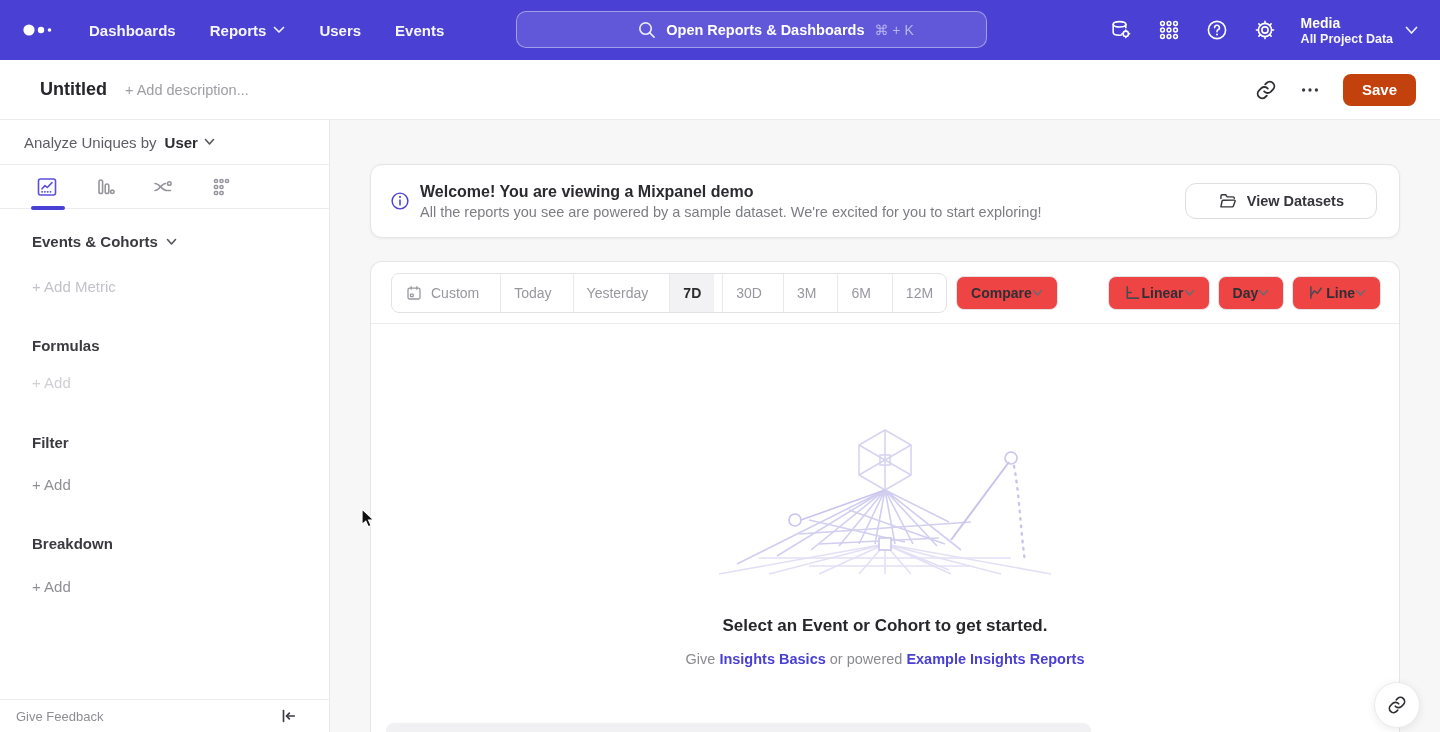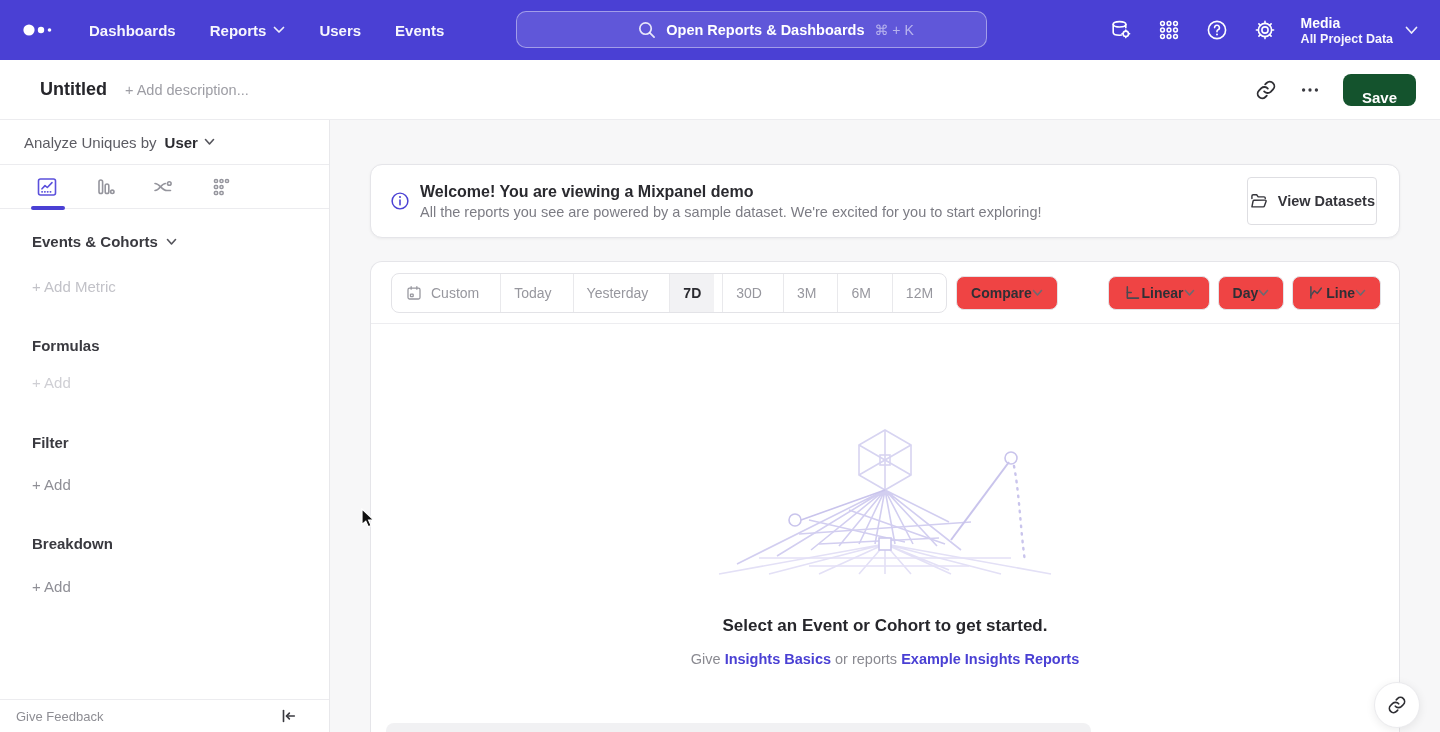--- a/index.html
+++ b/index.html
@@ -27,22 +27,22 @@
   .project .name { color:#fff; font-size:14px; font-weight:700; line-height:1.3; }
   .project .sub { color:rgba(255,255,255,.95); font-size:12.5px; font-weight:700; }
 
   
   .report-header { position:absolute; left:0; top:60px; width:1440px; height:60px;
     background:#FFFFFF; display:flex; align-items:center; border-bottom:1px solid #ECECEF; }
   .report-title { margin-left:40px; font-size:18px; font-weight:700; color:#26262B; }
   .report-desc { margin-left:18px; font-size:14.5px; color:#9D9DA4; cursor:text; }
   .header-right { margin-left:auto; display:flex; align-items:center; gap:22px;
     padding-right:24px; }
-  .save-btn { background:#14532d; color:#FFFFFF; font-size:15px; font-weight:700;
-    border:none; border-radius:8px; padding:15px 19px; height:32px; cursor:default; }
+  .save-btn { background:#c2410c; color:#FFFFFF; font-size:15px; font-weight:700;
+    border:none; border-radius:8px; padding:7px 19px; height:32px; cursor:default; }
 
   
   .sidebar { position:absolute; left:0; top:120px; width:330px; height:612px;
     background:#FFFFFF; border-right:1px solid #E8E8EB; }
   .analyze-row { height:45px; display:flex; align-items:center; padding-left:24px;
     gap:8px; border-bottom:1px solid #ECECEF; }
   .analyze-label { font-size:15px; color:#5C5C63; }
   .analyze-value { font-size:15px; color:#2C2C31; font-weight:700; display:flex;
     align-items:center; gap:6px; cursor:pointer; }
   .tabs-row { height:44px; display:flex; align-items:center; padding-left:30px;
@@ -68,22 +68,22 @@
     background:#F7F7F8; }
   .banner { position:absolute; left:40px; top:44px; width:1030px; height:74px;
     background:#fff; border:1px solid #E5E5E9; border-radius:12px;
     box-shadow:0 1px 3px rgba(0,0,0,.05); display:flex; align-items:center;
     padding:0 22px 0 18px; }
   .banner-icon { width:22px; height:22px; margin-right:9px; flex:none; }
   .banner-text { display:flex; flex-direction:column; gap:3px; }
   .banner-title { font-size:16px; font-weight:700; color:#2A2A2F; }
   .banner-sub { font-size:14.5px; color:#7C7C84; }
   .banner-btn { margin-left:auto; display:flex; align-items:center; gap:9px;
-    border:1px solid #DEDEE2; background:#fff; border-radius:4px; height:48px;
-    padding:0 1px; font-size:14.5px; font-weight:700; color:#35353B; cursor:pointer; }
+    border:1px solid #DEDEE2; background:#fff; border-radius:11px; height:36px;
+    padding:0 32px; font-size:14.5px; font-weight:700; color:#35353B; cursor:pointer; }
 
   .chart-card { position:absolute; left:40px; top:141px; width:1030px; height:471px;
     background:#fff; border:1px solid #E5E5E9; border-bottom:none;
     border-radius:12px 12px 0 0; }
   .controls { height:62px; display:flex; align-items:center; padding:0 18px 0 20px;
     border-bottom:1px solid #EDEDF0; }
   .segmented { display:flex; border:1px solid #E3E3E7; border-radius:8px;
     overflow:hidden; height:40px;gap:8px; }
   .seg-item { display:flex; align-items:center; gap:8px; padding:0 13px;
     font-size:14px; color:#97979E; border-left:1px solid #E9E9EC; cursor:pointer;
@@ -402,21 +402,21 @@
           <path d="M186 120L20 150M186 120L70 150M186 120L120 150M186 120L160 150M186 120L186 150M186 120L212 150M186 120L252 150M186 120L302 150M186 120L352 150M186 120l64 26"></path>
           <path d="M60 134h252M110 142h160"></path>
         </g>
 
         <rect x="180" y="114" width="12" height="12" stroke="#CBC7ED" fill="#fff"></rect>
       </svg>
       <div class="empty-title">Select an Event or Cohort to get started.</div>
       <div class="empty-sub">
         <span>Give</span>
         <a>Insights Basics</a>
-        <span>or reports</span>
+        <span>or powered</span>
         <a>Example Insights Reports</a>
       </div>
     </div>
 
     <div class="table-peek"></div>
   </div>
 </div>
 
 <div class="share-fab">
   <svg width="20" height="20" viewBox="0 0 24 24" fill="none" stroke="#2E2E33" stroke-width="2" stroke-linecap="round" stroke-linejoin="round">

